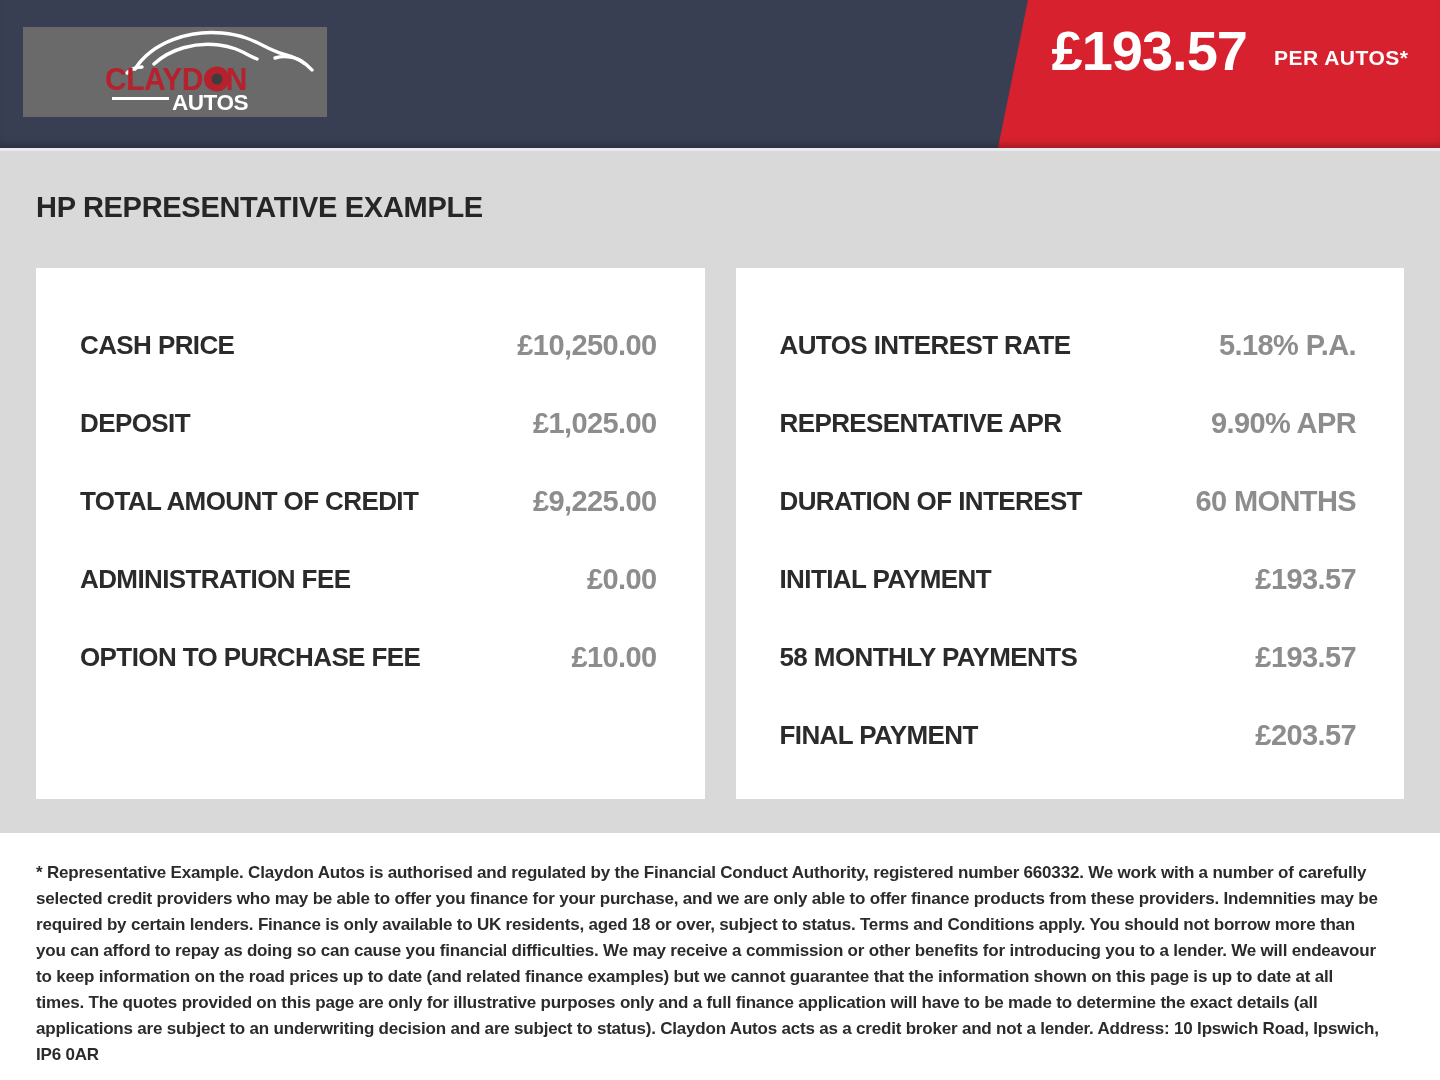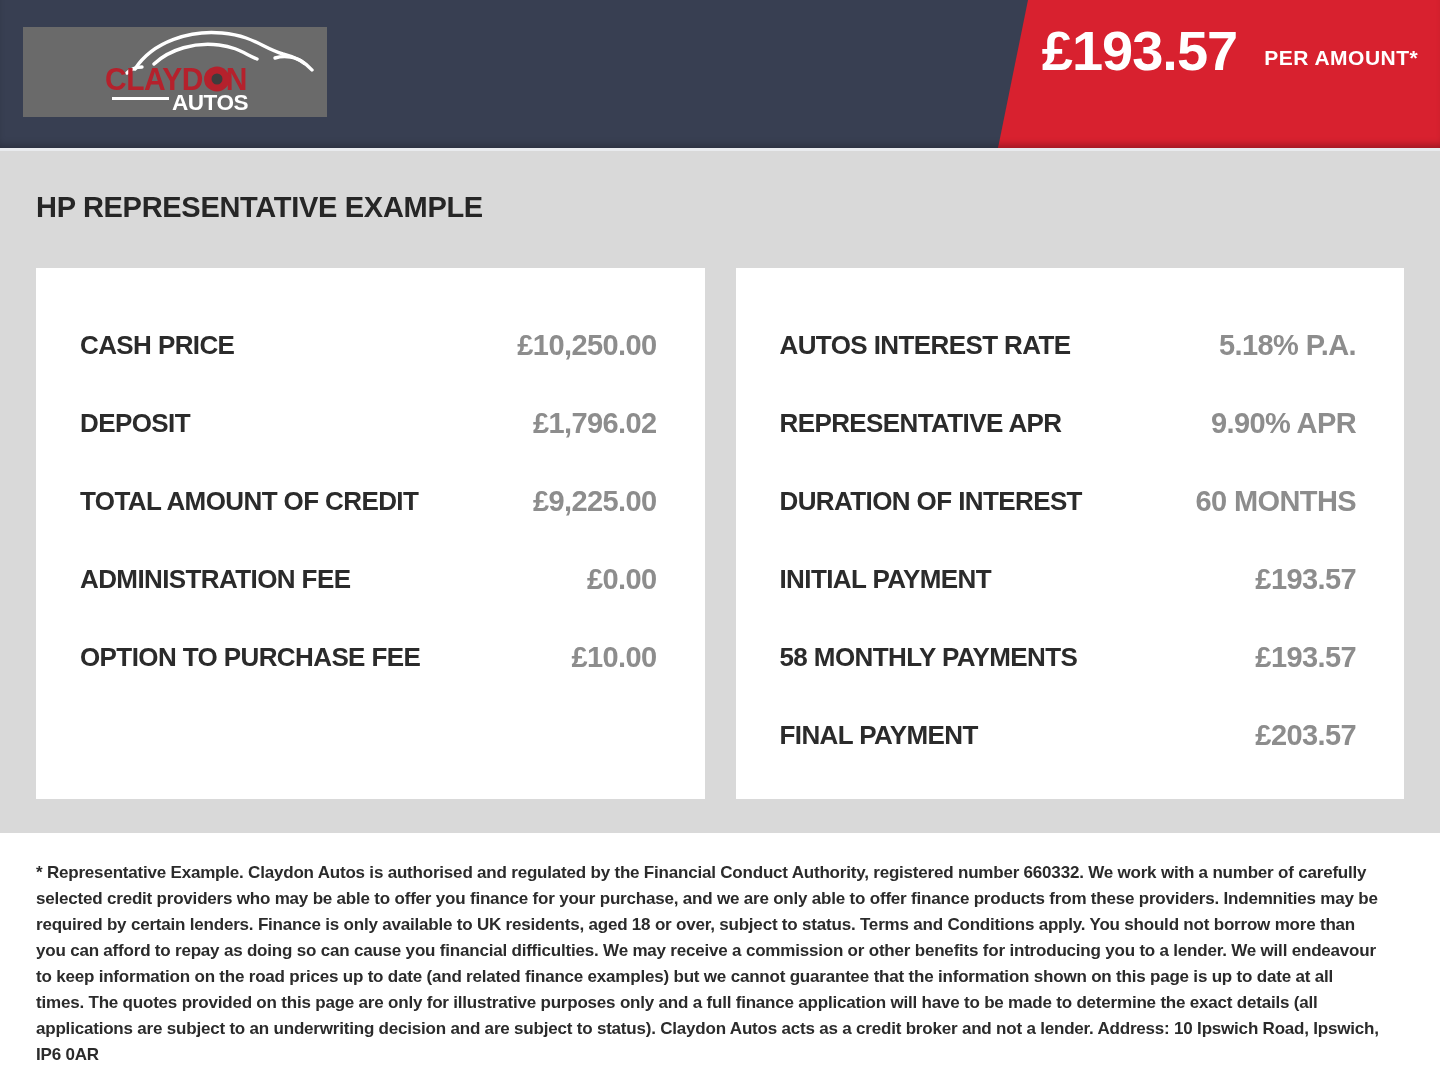--- a/index.html
+++ b/index.html
@@ -160,39 +160,39 @@
 
       <line x1="89" y1="71.5" x2="146" y2="71.5" stroke="#ffffff" stroke-width="3"></line>
 
       <text class="logo-brand" x="149" y="83" font-size="22" fill="#ffffff" textLength="76" lengthAdjust="spacingAndGlyphs">AUTOS</text>
     </svg>
   </div>
 
   <div class="price-banner">
     <div class="price-banner-inner">
       <span class="price-amount">£193.57</span>
-      <span class="price-period">PER AMOUNT*</span>
+      <span class="price-period">PER AUTOS*</span>
     </div>
   </div>
 
 </div>
 
 <div class="main">
   <h1 class="page-title">HP REPRESENTATIVE EXAMPLE</h1>
 
   <div class="panels">
 
     <div class="panel">
       <div class="finance-row">
         <span class="finance-label">CASH PRICE</span>
         <span class="finance-value">£10,250.00</span>
       </div>
       <div class="finance-row">
         <span class="finance-label">DEPOSIT</span>
-        <span class="finance-value">£1,796.02</span>
+        <span class="finance-value">£1,025.00</span>
       </div>
       <div class="finance-row">
         <span class="finance-label">TOTAL AMOUNT OF CREDIT</span>
         <span class="finance-value">£9,225.00</span>
       </div>
       <div class="finance-row">
         <span class="finance-label">ADMINISTRATION FEE</span>
         <span class="finance-value">£0.00</span>
       </div>
       <div class="finance-row">

